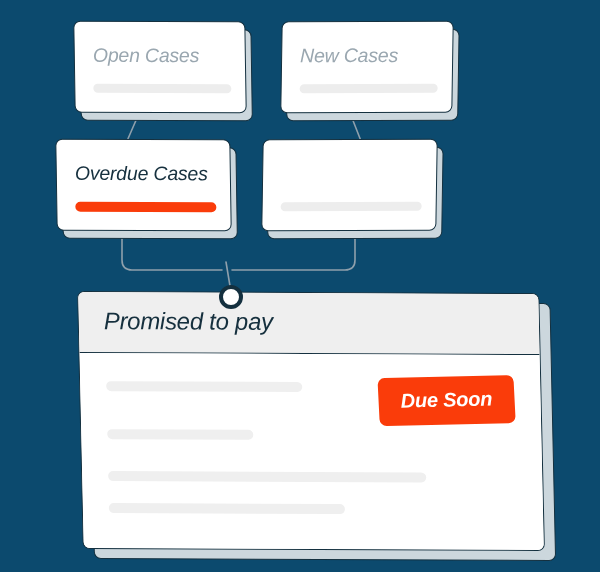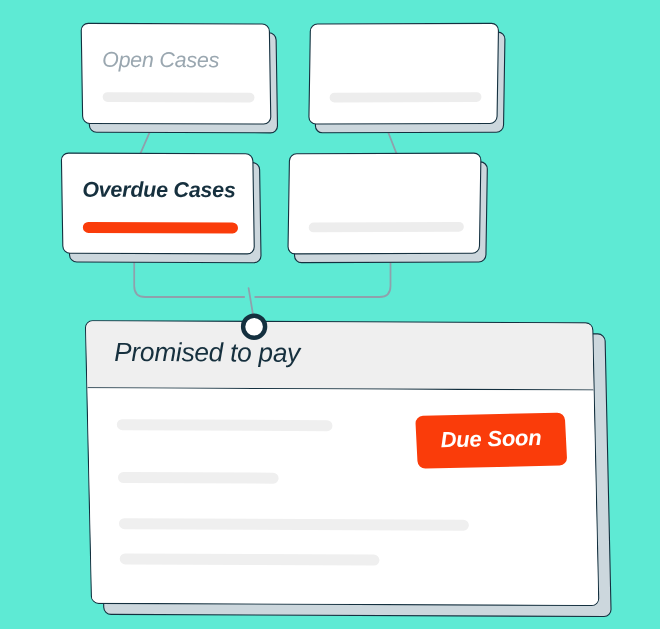--- a/index.html
+++ b/index.html
@@ -8,21 +8,21 @@
     margin: 0; padding: 0;
     width: 600px; height: 572px;
     background: #000000;
     overflow: hidden;
     font-family: "Liberation Sans", "DejaVu Sans", sans-serif;
   }
   #stage {
     position: relative;
     width: 600px;
     height: 572px;
-    background: #5eead4;
+    background: #0c4a6e;
   }
 
   
   #connectors {
     position: absolute;
     left: 0; top: 0;
     width: 600px; height: 572px;
     pointer-events: none;
     z-index: 1;
   }
@@ -56,21 +56,21 @@
     top: 22px;
     font-size: 19.5px;
     font-style: italic;
     font-weight: 400;
     letter-spacing: -0.2px;
     white-space: nowrap;
     color: #9aa7b0;
   }
   .card.is-active .card-title {
     color: #16303e;
-    font-weight: 700;
+    font-weight: 400;
   }
   .card-bar {
     position: absolute;
     left: 18px;
     top: 62px;
     height: 9px;
     border-radius: 5px;
     background: #ededed;
   }
   .card.is-active .card-bar {
@@ -194,20 +194,21 @@
     <div class="card-depth"></div>
     <div class="card-face">
       <div class="card-title">Open Cases</div>
       <div class="card-bar" style="width:138px"></div>
     </div>
   </div>
 
   <div class="card" id="card-new">
     <div class="card-depth"></div>
     <div class="card-face">
+      <div class="card-title">New Cases</div>
       <div class="card-bar" style="width:138px"></div>
     </div>
   </div>
 
   <div class="card is-active" id="card-overdue">
     <div class="card-depth"></div>
     <div class="card-face">
       <div class="card-title">Overdue Cases</div>
       <div class="card-bar" style="width:141px"></div>
     </div>

